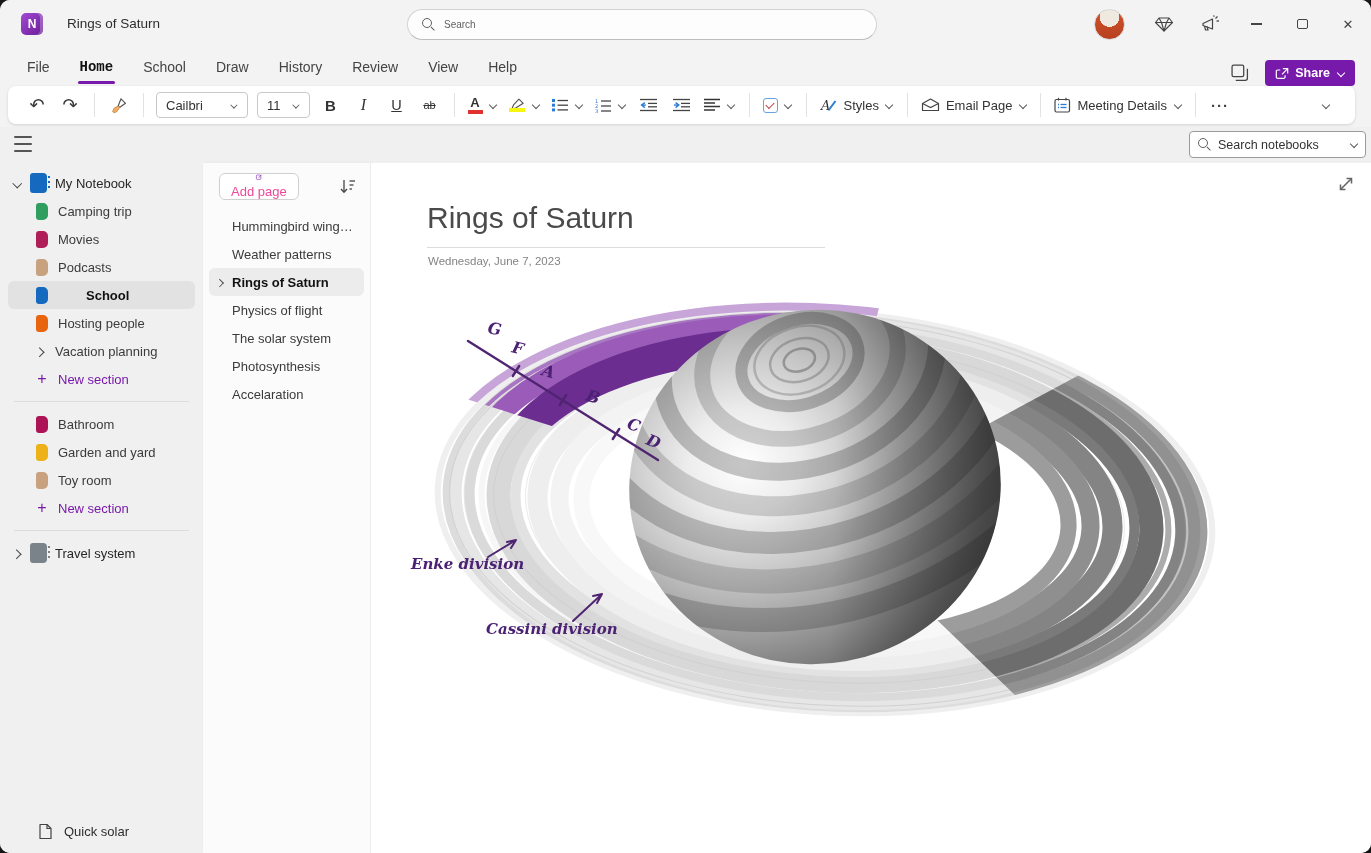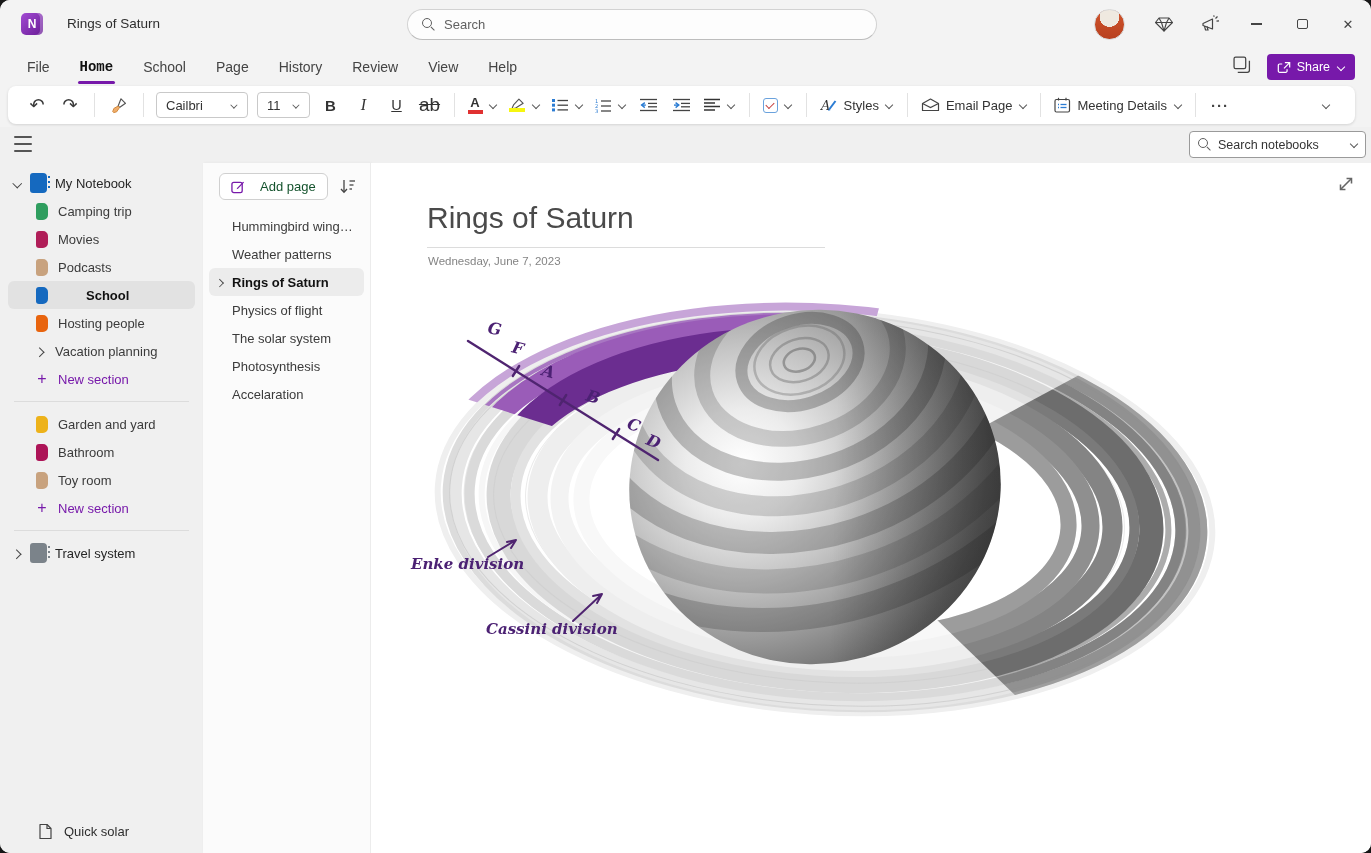--- a/index.html
+++ b/index.html
@@ -12,58 +12,58 @@
   
   .titlebar { position:absolute; left:0; top:0; width:100%; height:48px; background:#f3f3f3; }
   .onicon { position:absolute; left:21px; top:13px; width:22px; height:22px; border-radius:5px;
             background:linear-gradient(135deg,#a24bd3,#6a1c96); color:#fff; font-weight:700;
             font-size:12px; display:flex; align-items:center; justify-content:center;
             box-shadow:inset -3px 0 0 rgba(255,255,255,.25); }
   .win-title { position:absolute; left:67px; top:16px; font-size:13.5px; color:#2e2e2e; }
   .tb-search { position:absolute; left:407px; top:9px; width:470px; height:31px; background:#fdfdfd;
                border:1px solid #d2d2d2; border-bottom-color:#bdbdbd; border-radius:16px;
                display:flex; align-items:center; padding:0 14px; gap:9px; }
-  .tb-search input { border:none; outline:none; background:transparent; font-size:13px; color:#444; width:100%; }
+  .tb-search input { border:none; outline:none; background:transparent; font-size:10px; color:#444; width:100%; }
   .tb-search input::placeholder { color:#616161; }
   .mag { width:13px; height:13px; position:relative; flex:0 0 auto; }
   .mag::before { content:""; position:absolute; width:8px; height:8px; border:1.4px solid #5f5f5f; border-radius:50%; left:0; top:0; }
   .mag::after { content:""; position:absolute; width:5px; height:1.4px; background:#5f5f5f; transform:rotate(45deg); left:8px; top:10px; }
   .tb-right { position:absolute; right:0; top:0; height:48px; display:flex; align-items:center; }
   .avatar { width:31px; height:31px; border-radius:50%; margin-right:16px;
             background:radial-gradient(circle at 50% 24%, #efe9e0 0 37%, rgba(0,0,0,0) 38%),
                        linear-gradient(180deg,#d0542c,#b8401f); border:1px solid #d8d8d8; }
   .tb-ico { width:46px; height:48px; display:flex; align-items:center; justify-content:center; color:#444; }
   .win-btn { width:46px; height:48px; display:flex; align-items:center; justify-content:center; color:#444; font-size:13px; }
   .min-g { width:11px; height:1.3px; background:#444; }
   .max-g { width:11px; height:10px; border:1.2px solid #444; border-radius:2px; }
 
   
   .menubar { position:absolute; left:0; top:48px; width:100%; height:38px; display:flex; align-items:center; padding-left:27px; gap:30px; }
   .menu-item { font-size:14px; color:#444; position:relative; cursor:pointer; }
   .menu-item.active { font-weight:700; color:#111;font-family:Liberation Mono, monospace; }
   .menu-item.active::after { content:""; position:absolute; left:-2px; right:-2px; bottom:-9px; height:3px; border-radius:2px; background:#7719aa; }
-  .menu-right { position:absolute; right:16px; top:48px; height:38px; display:flex; align-items:center; gap:16px; }
+  .menu-right { position:absolute; right:16px; top:48px; height:38px; display:flex; align-items:flex-end; gap:16px;font-weight:bold; }
   .share-btn { height:26px; background:#7719aa; color:#fff; border-radius:4px; display:flex; align-items:center; gap:6px; padding:0 10px; font-size:12.5px; cursor:pointer; }
   .chv { width:9px; height:9px; position:relative; display:inline-block; }
   .chv::before { content:""; position:absolute; left:1.5px; top:1px; width:5px; height:5px;
                  border-right:1.4px solid currentColor; border-bottom:1.4px solid currentColor; transform:rotate(45deg); }
   .chv.white { color:#fff; } .chv.gray { color:#5a5a5a; }
 
   
   .ribbon { position:absolute; left:8px; top:86px; width:1347px; height:38px; background:#fff; border-radius:8px;
             box-shadow:0 1px 3px rgba(0,0,0,.14); display:flex; align-items:center; padding:0 14px; gap:3px; }
   .rb { height:30px; min-width:30px; display:flex; align-items:center; justify-content:center; gap:6px;
         border-radius:4px; font-size:13px; color:#333; cursor:pointer; padding:0 4px; }
   .rsep { width:1px; height:24px; background:#e2e2e2; margin:0 6px; flex:0 0 auto; }
   .uglyph { font-size:18px; color:#3b3b3b; line-height:1; }
   .combo { border:1px solid #c9c9c9; border-radius:4px; height:26px; padding:0 9px; display:flex;
            align-items:center; font-size:13px; color:#333; gap:10px; margin:0 3px; cursor:pointer; }
   .combo .chv { transform:scale(.85); }
   .bld { font-weight:700; font-size:15px; } .itl { font-style:italic; font-family:"Liberation Serif",serif; font-size:16px; }
-  .unl { text-decoration:underline; font-size:14.5px; } .stk { text-decoration:line-through; font-size:19px; }
+  .unl { text-decoration:underline; font-size:14.5px; } .stk { text-decoration:line-through; font-size:11px; }
   .fc { display:flex; flex-direction:column; align-items:center; line-height:1; }
   .fc-a { font-size:13px; font-weight:600; color:#333; } .fc-bar { width:15px; height:4px; background:#e03131; margin-top:1px; }
   .hl-bar { width:16px; height:4px; background:#f6f610; margin-top:-2px; }
   .todo { width:15px; height:15px; border:1.6px solid #6aa2dd; border-radius:3px; position:relative; }
   .todo::after { content:""; position:absolute; left:2.5px; top:3px; width:7px; height:4px;
                  border-left:1.8px solid #c43f3f; border-bottom:1.8px solid #c43f3f; transform:rotate(-45deg); }
   .more-dots { font-size:15px; font-weight:700; color:#444; letter-spacing:1px; }
   .ribbon-collapse { margin-left:auto; }
 
   
@@ -94,21 +94,21 @@
            font-size:13px; color:#3b3b3b; border-radius:6px; cursor:pointer; }
   .s-row.selected { background:#e2e2e2; font-weight:700; color:#111;gap:38px; }
   .s-tab { width:12px; height:17px; border-radius:3px 5px 5px 3px; background:var(--c,#999); flex:0 0 auto; }
   .s-new { color:#7719aa; } .s-new .plus { font-size:16px; color:#7719aa; width:12px; text-align:center; flex:0 0 auto; }
   .sdiv { height:1px; background:#dcdcdc; margin:8px 14px; }
   .quick { position:absolute; left:0; bottom:0; width:100%; height:44px; display:flex; align-items:center; padding-left:38px; gap:11px; font-size:13px; color:#2e2e2e; cursor:pointer; }
 
   
   .addrow { display:flex; align-items:center; justify-content:space-between; padding:10px 14px 6px 16px; }
   .addpage { height:27px; border:1px solid #d0d0d0; background:#fff; border-radius:6px; display:flex; align-items:center;
-             gap:15px; padding:0 11px; color:#14532d; font-size:13px; cursor:pointer; }
+             gap:4px; padding:0 11px; color:#ec4899; font-size:13px; cursor:pointer;flex-direction:column; }
   .p-row { display:flex; align-items:center; height:28px; margin:0 6px; padding-left:23px; font-size:13px; color:#3b3b3b; border-radius:6px; cursor:pointer; }
   .p-row.selected { background:#ececec; font-weight:700; color:#111; padding-left:6px; gap:7px; }
 
   
   .expand-ico { position:absolute; right:14px; top:10px; width:22px; height:22px; color:#666; cursor:pointer; }
   .page-title { position:absolute; left:56px; top:38px; font-size:30px; font-weight:300; color:#4a4a4a; }
   .title-rule { position:absolute; left:56px; top:84px; width:398px; height:1px; background:#dcdcdc; }
   .page-date { position:absolute; left:57px; top:92px; font-size:11.5px; color:#848484; }
   .diagram { position:absolute; left:0; top:0; width:1000px; height:690px; pointer-events:none; }
   .hand { font-family:"DejaVu Serif",serif; font-style:italic; font-weight:600; }
@@ -147,21 +147,21 @@
           <span class="max-g"></span>
         </div>
       <div class="win-btn">✕</div>
     </div>
   </div>
 
   <div class="menubar">
     <span class="menu-item">File</span>
     <span class="menu-item active">Home</span>
     <span class="menu-item">School</span>
-    <span class="menu-item">Page</span>
+    <span class="menu-item">Draw</span>
     <span class="menu-item">History</span>
     <span class="menu-item">Review</span>
     <span class="menu-item">View</span>
     <span class="menu-item">Help</span>
   </div>
   <div class="menu-right">
     <span>
       <svg width="18" height="18" viewBox="0 0 17 17" fill="none" stroke="#444" stroke-width="1.2">
         <rect x="1" y="1" width="11" height="11" rx="1.5"></rect>
         <path d="M4.5 15.5 H13.5 A2 2 0 0 0 15.5 13.5 V4.5"></path>
@@ -382,26 +382,26 @@
       <div class="s-row">
         <span class="tchv r" style="margin-left:-1px;"></span>
         <span>Vacation planning</span>
       </div>
       <div class="s-row s-new">
         <span class="plus">+</span>
         <span>New section</span>
       </div>
       <div class="sdiv"></div>
       <div class="s-row">
+        <span class="s-tab" style="--c: #ad1457;"></span>
+        <span>Bathroom</span>
+      </div>
+      <div class="s-row">
         <span class="s-tab" style="--c: #edb21a;"></span>
         <span>Garden and yard</span>
-      </div>
-      <div class="s-row">
-        <span class="s-tab" style="--c: #ad1457;"></span>
-        <span>Bathroom</span>
       </div>
       <div class="s-row">
         <span class="s-tab" style="--c: #c8a27e;"></span>
         <span>Toy room</span>
       </div>
       <div class="s-row s-new">
         <span class="plus">+</span>
         <span>New section</span>
       </div>
       <div class="sdiv"></div>

